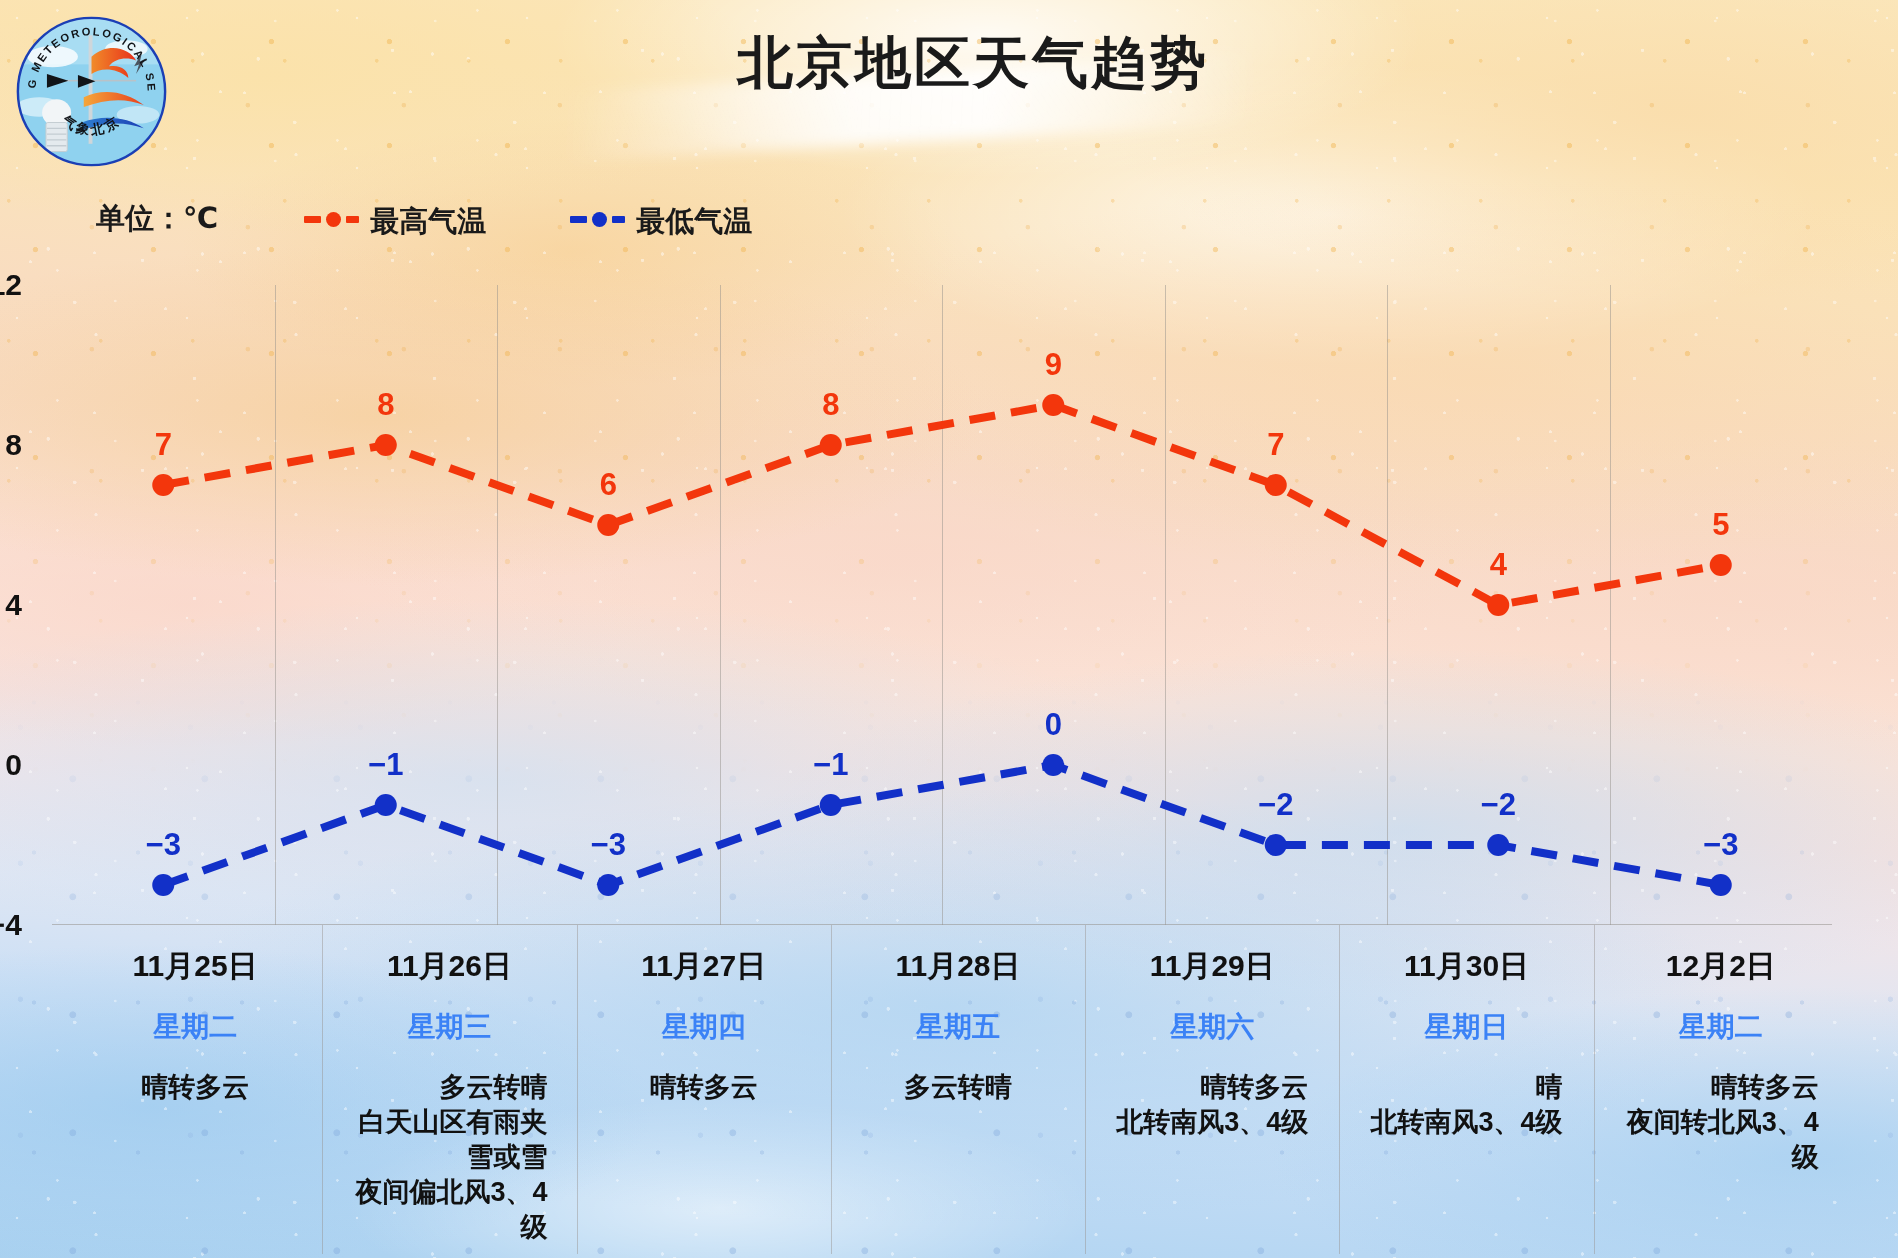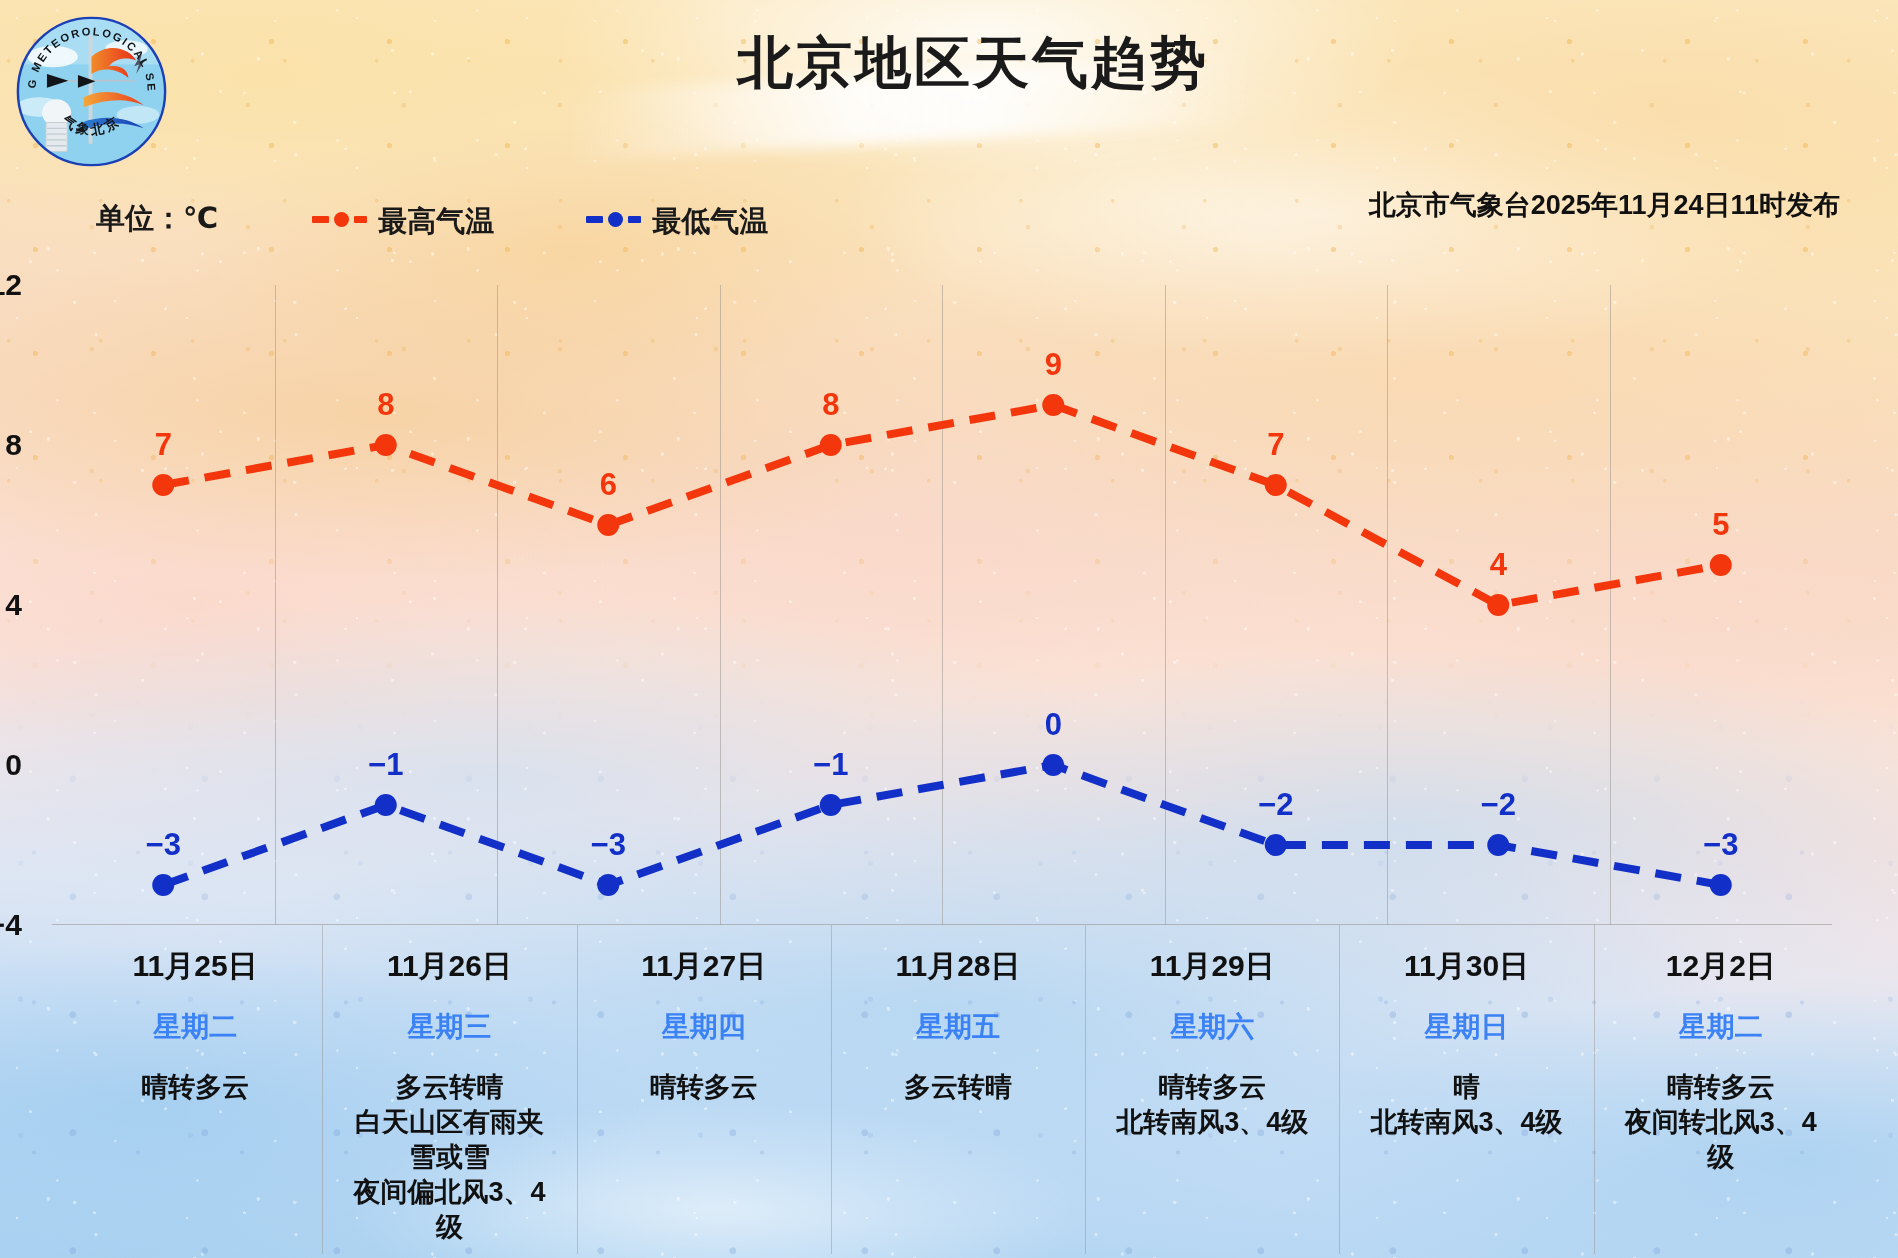--- a/index.html
+++ b/index.html
@@ -117,21 +117,21 @@
   #title {
     position: absolute; left: 0; right: 0; top: 26px;
     text-align: center;
     font-size: 56px; font-weight: bold; color: #1a1a1a;
     letter-spacing: 3px;
     font-family: "Liberation Sans", "DejaVu Sans", sans-serif;
     padding-left: 48px;
   }
 
   
-  #legend { position: absolute; left: 96px; top: 196px; display: flex; align-items: center; gap: 8px; }
+  #legend { position: absolute; left: 96px; top: 196px; display: flex; align-items: center; gap: 0; }
   .unit-label { font-size: 29px; font-weight: bold; color: #1a1a1a; margin-right: 86px; white-space: nowrap; }
   .legend-item { display: flex; align-items: center; margin-right: 84px; white-space: nowrap; }
   .legend-key { display: flex; align-items: center; margin-right: 11px; }
   .lk-dash { width: 17px; height: 7px; border-radius: 1px; }
   .lk-gap  { width: 5px; }
   .lk-dot  { width: 15px; height: 15px; border-radius: 50%; }
   .legend-text { font-size: 29px; font-weight: bold; color: #1a1a1a; margin-top: 6px; }
 
   
   #publisher { position: absolute; right: 58px; top: 186px; text-align: left; }
@@ -161,21 +161,21 @@
   .day-col {
     flex: 1 1 0; position: relative; padding-top: 18px;
     display: flex; flex-direction: column; align-items: center;
   }
   .day-col + .day-col::before {
     content: ""; position: absolute; left: 0; top: -5px; bottom: 0;
     width: 1px; background: rgba(150,145,140,.45);
   }
   .day-date { font-size: 30px; font-weight: bold; color: #111; line-height: 1.2; }
   .day-week { font-size: 28px; font-weight: bold; color: #3b82f6; margin-top: 26px; line-height: 1.2; }
-  .day-desc { font-size: 27px; font-weight: bold; color: #111; margin-top: 26px; line-height: 1.30; text-align: center; max-width: 196px; }
+  .day-desc { font-size: 27px; font-weight: bold; color: #111; margin-top: 26px; line-height: 1.30; text-align: right; max-width: 196px; }
 </style>
 </head>
 <body>
 
 <div id="bg">
   <div class="bg-layer bg-base"></div>
   <div class="bg-layer bg-blot-a"></div>
   <div class="bg-layer bg-blot-b"></div>
   <div class="bg-layer bg-blot-c"></div>
   <div class="bg-layer bg-speckle"></div>
@@ -268,21 +268,20 @@
         <span class="lk-gap"></span>
         <span class="lk-dot" style="background:#1230c8"></span>
         <span class="lk-gap"></span>
         <span class="lk-dash" style="background:#1230c8;width:13px"></span>
       </span>
       <span class="legend-text">最低气温</span>
     </div>
   </div>
 
   <div id="publisher">
-    <div>北京市气象台2025年11月24日11时发布</div>
   </div>
 
   <div id="plot">
     <div id="gridlines">
         <div class="vline" style="left: 222.5px;"></div>
         <div class="vline" style="left: 445px;"></div>
         <div class="vline" style="left: 667.5px;"></div>
         <div class="vline" style="left: 890px;"></div>
         <div class="vline" style="left: 1112.5px;"></div>
         <div class="vline" style="left: 1335px;"></div>

